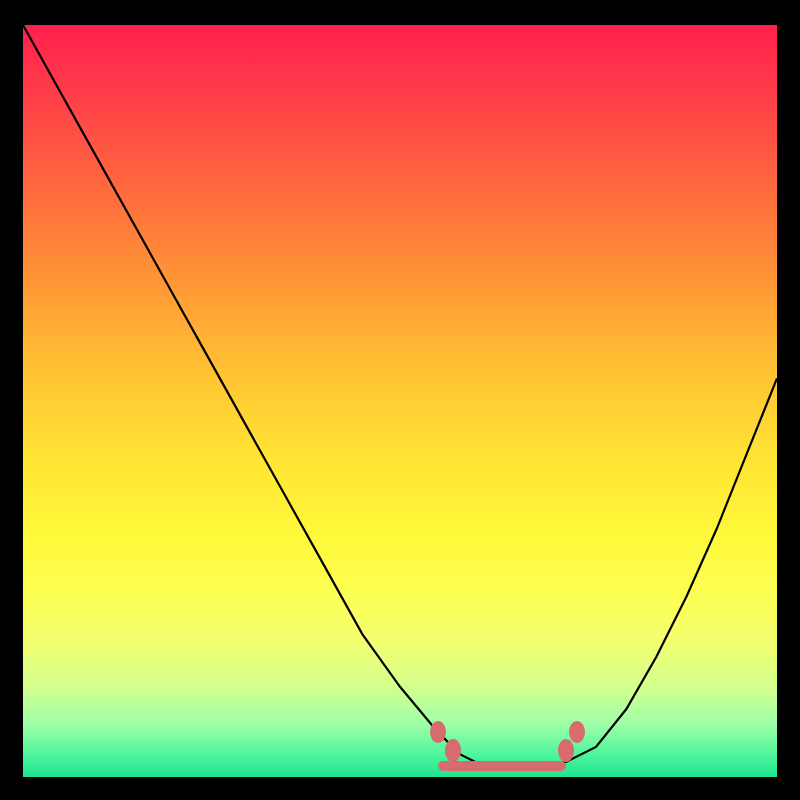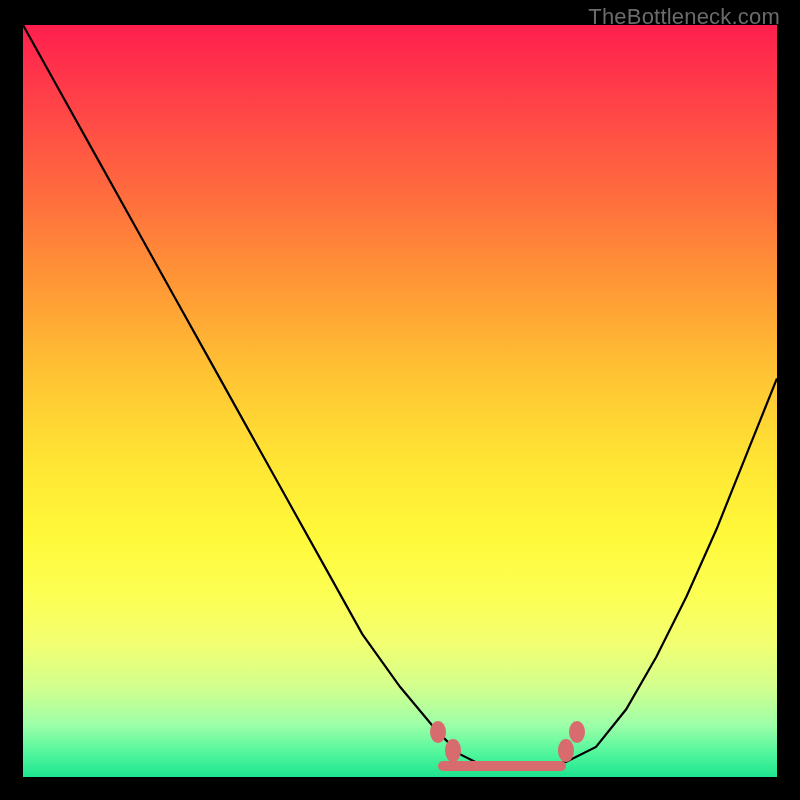--- a/index.html
+++ b/index.html
@@ -65,21 +65,20 @@
     position: absolute;
     background: #d76b6e;
     height: 10px;
     border-radius: 5px;
   }
 </style>
 </head>
 <body>
 
 <div class="frame">
-  <div class="watermark">TheBottleneck.com</div>
   <div class="plot">
     <svg class="curve" viewBox="0 0 754 752" preserveAspectRatio="none">
       <path id="curve-path" d="M0.0 0.0 L37.7 67.7 L75.4 135.4 L113.1 203.0 L150.8 270.7 L188.5 338.4 L226.2 406.1 L263.9 473.8 L301.6 541.4 L339.3 609.1 L377.0 661.8 L414.7 706.9 L437.3 729.4 L452.4 737.0 L467.5 740.7 L490.1 740.7 L512.7 740.7 L542.9 737.0 L573.0 721.9 L603.2 684.3 L633.4 631.7 L663.5 571.5 L693.7 503.8 L723.8 428.6 L754.0 353.4" fill="none" stroke="#000" stroke-width="2.2"></path>
     </svg>
     <div id="markers-layer">
         <div class="valley-bar" style="left: 414.7px; top: 735.72px; width: 128.18px;"></div>
         <div class="marker" style="width: 16px; height: 22.4px; left: 406.7px; top: 695.68px;"></div>
         <div class="marker" style="width: 16px; height: 22.4px; left: 421.78px; top: 714.48px;"></div>
         <div class="marker" style="width: 16px; height: 22.4px; left: 534.88px; top: 714.48px;"></div>
         <div class="marker" style="width: 16px; height: 22.4px; left: 546.19px; top: 695.68px;"></div>

